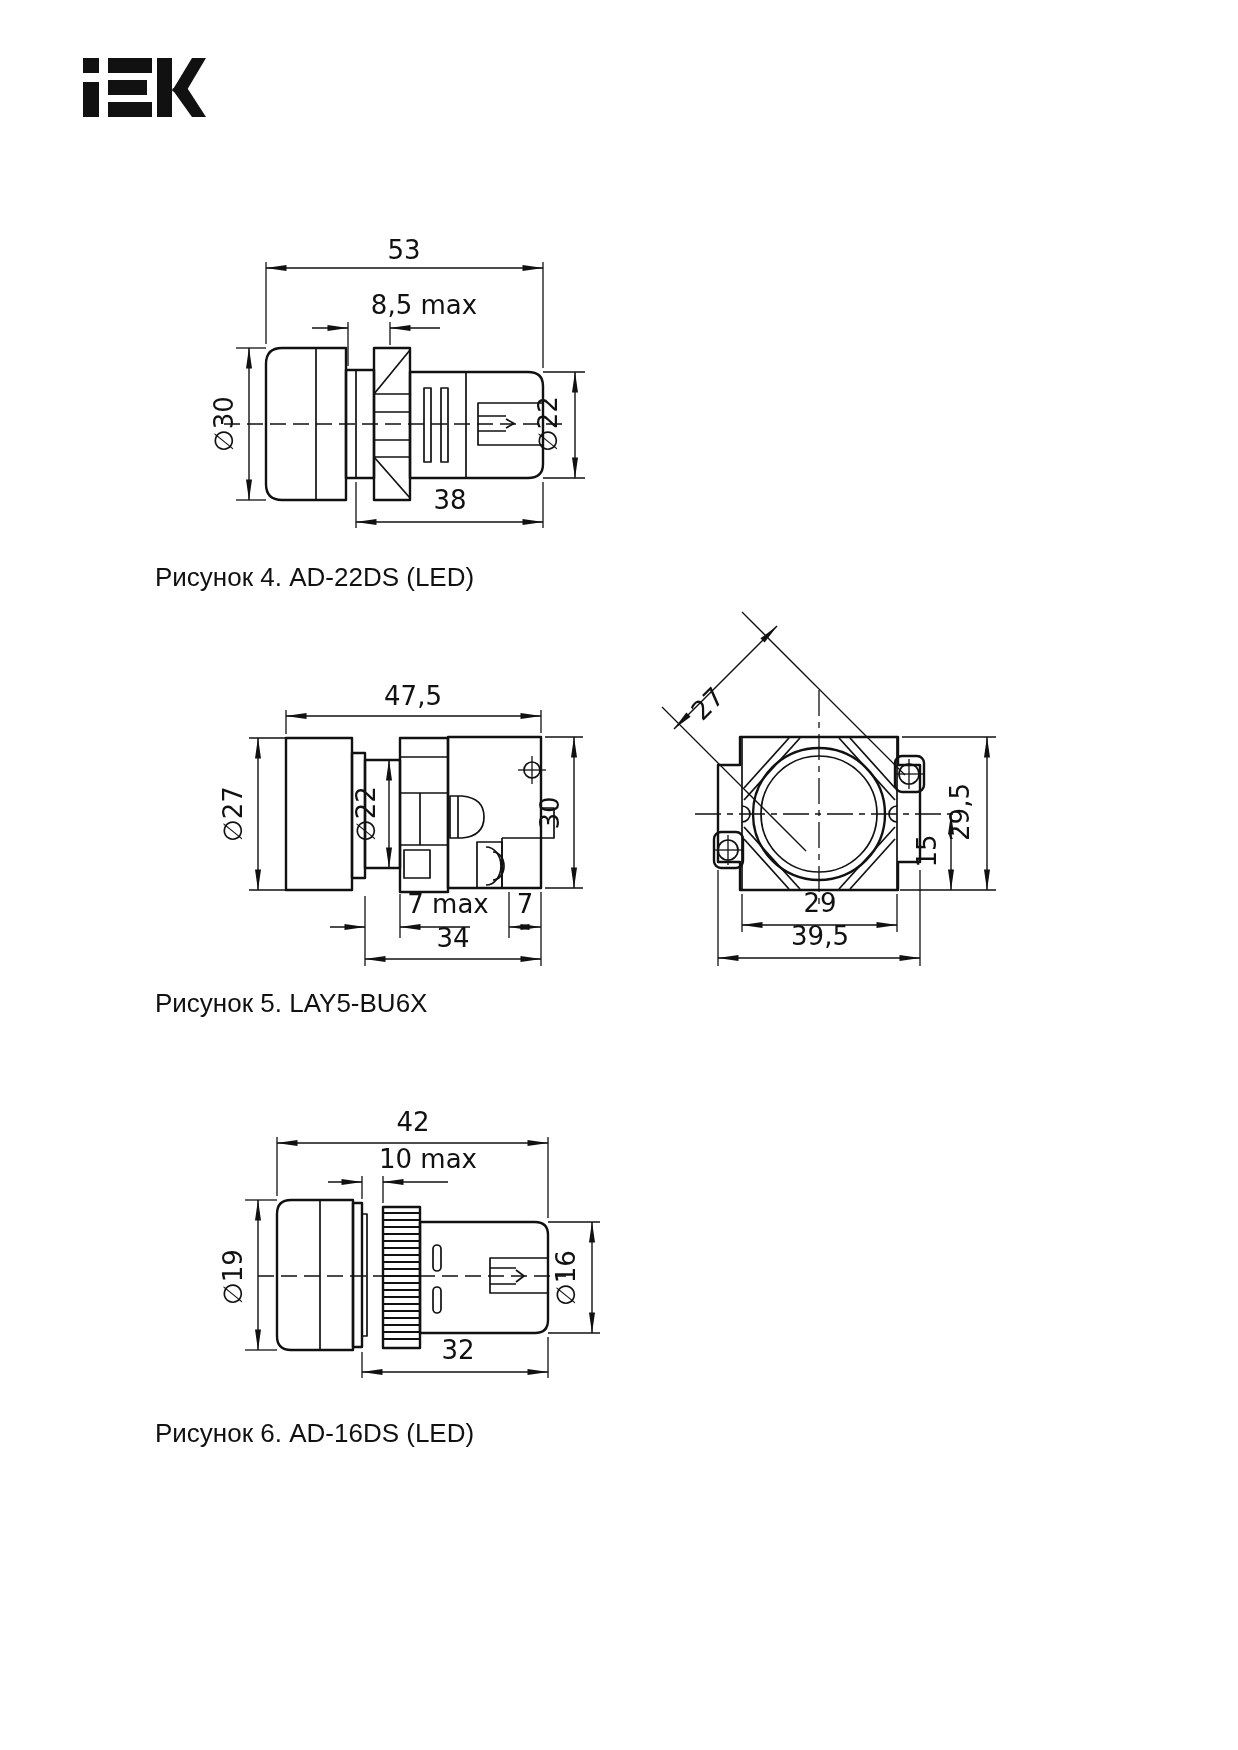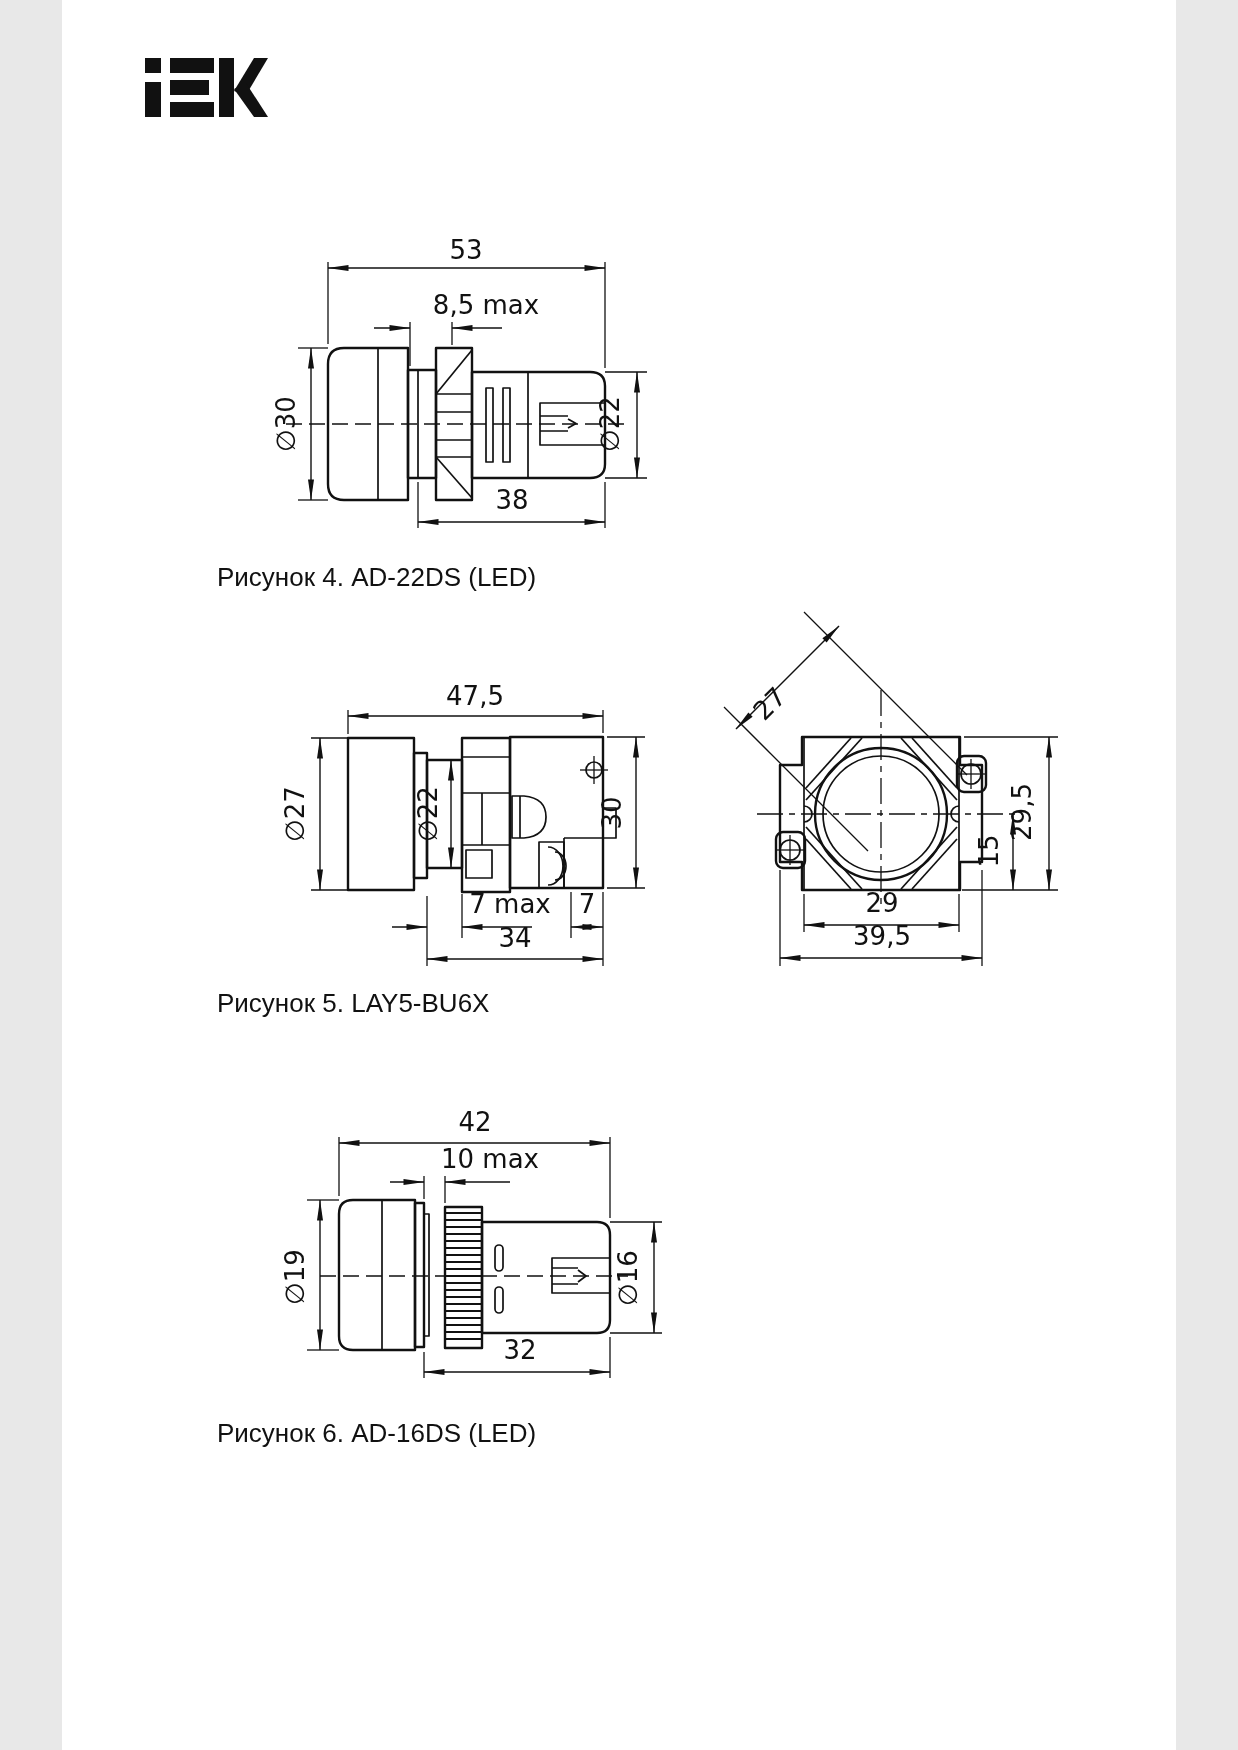--- a/index.html
+++ b/index.html
@@ -1,16 +1,16 @@
 <!DOCTYPE html>
 <html><head>
 <meta charset="utf-8">
 <style>
   html,body{margin:0;padding:0;background:#e8e8e8;}
-  .page{width:1114px;height:1750px;background:#ffffff;position:relative;margin:0 auto;}
+  .page{width:1238px;height:1750px;background:#ffffff;position:relative;margin:0 auto;}
   svg{display:block;}
   .o{fill:none;stroke:#111;stroke-width:2.4;stroke-linejoin:round;}
   .i{fill:none;stroke:#111;stroke-width:1.7;stroke-linejoin:round;}
   .d{fill:none;stroke:#111;stroke-width:1.4;}
   .e{fill:none;stroke:#111;stroke-width:1.3;}
   .cl{fill:none;stroke:#111;stroke-width:1.3;stroke-dasharray:16 7;}
   .cd{fill:none;stroke:#111;stroke-width:1.3;stroke-dasharray:26 6 6 6;}
   .knurl{fill:none;stroke:#111;stroke-width:37;stroke-dasharray:2 5;}
   .logo{fill:#111;}
   text.dim{font-family:"DejaVu Sans",sans-serif;font-size:26px;fill:#111;text-anchor:middle;}

